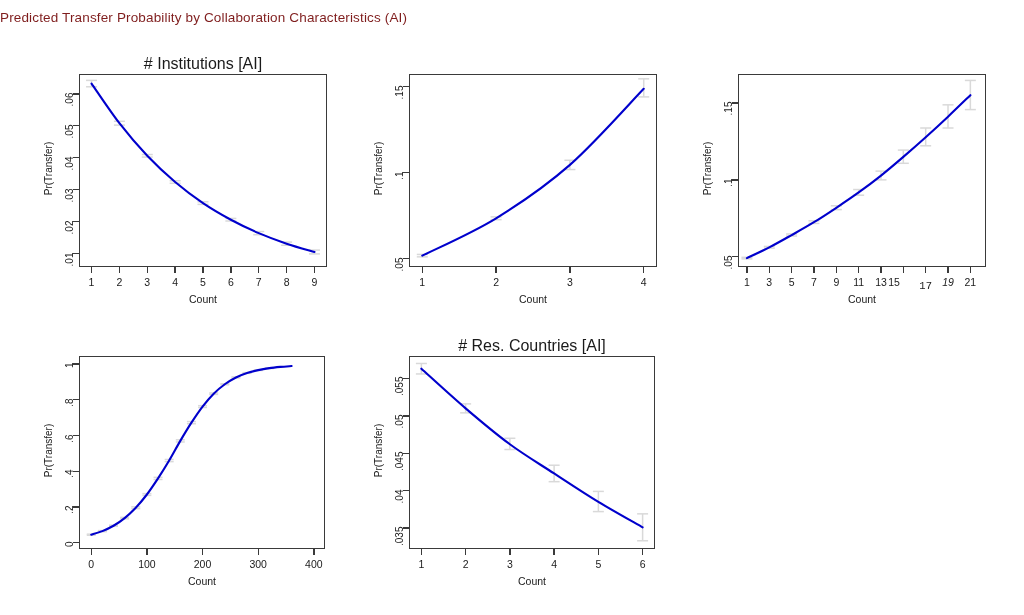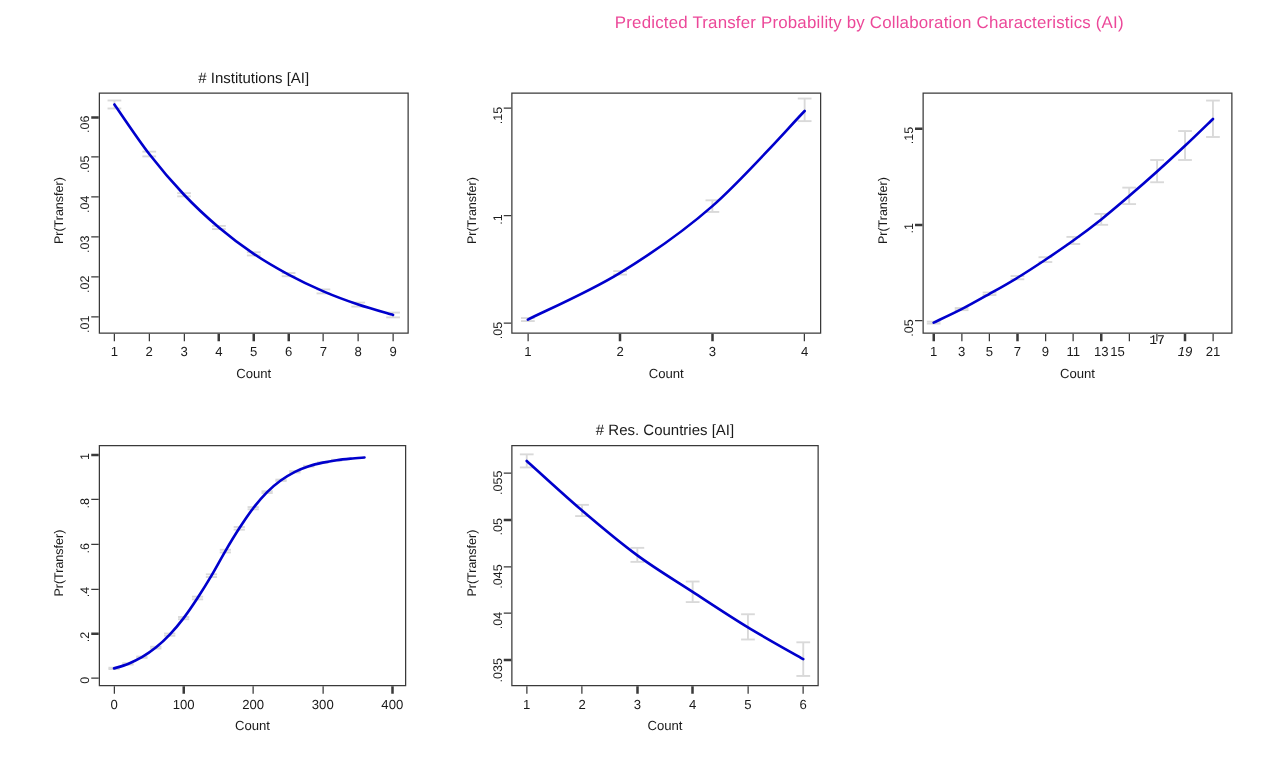--- a/index.html
+++ b/index.html
@@ -3,27 +3,27 @@
 <meta charset="utf-8">
 <style>
   html,body{margin:0;padding:0;}
   body{
     width:1024px;height:615px;background:#ffffff;
     font-family:"Liberation Sans", sans-serif;
     color:#000000;overflow:hidden;position:relative;
   }
   #figure{position:absolute;left:0;top:0;width:1024px;height:615px;}
   .fig-title{
-    position:absolute;left:0;top:10px;width:899px;text-align:right;
-    font-size:13.5px;color:#ec4899;letter-spacing:.15px;
+    position:absolute;left:0;top:10px;width:899px;text-align:left;
+    font-size:13.5px;color:#7f1d1d;letter-spacing:.15px;
   }
   .panel{position:absolute;}
   .panel-title{
     position:absolute;left:0;width:100%;text-align:center;top:0;
-    font-size:12px;color:#1a1a1a;white-space:nowrap;
+    font-size:16px;color:#1a1a1a;white-space:nowrap;
   }
   .plotbox{position:absolute;border:1.4px solid #3a3a3a;background:#ffffff;box-sizing:border-box;}
   .plotsvg{position:absolute;left:0;top:0;}
   .ylab{
     position:absolute;font-size:10px;color:#1a1a1a;white-space:nowrap;
     transform:rotate(-90deg);transform-origin:50% 50%;
   }
   .xlab{position:absolute;font-size:10.5px;color:#1a1a1a;text-align:center;white-space:nowrap;}
   .ytick-label{
     position:absolute;font-size:10px;color:#1a1a1a;white-space:nowrap;
@@ -237,21 +237,21 @@
       <div class="xtick-label" style="left: 788.964px; top: 276px; width: 50px;">7</div>
       <div class="tick xtick" style="left: 835.606px; top: 267px;"></div>
       <div class="xtick-label" style="left: 811.306px; top: 276px; width: 50px;">9</div>
       <div class="tick xtick" style="left: 857.949px; top: 267px;"></div>
       <div class="xtick-label" style="left: 833.649px; top: 276px; width: 50px;">11</div>
       <div class="tick xtick" style="left: 880.291px; top: 267px;"></div>
       <div class="xtick-label" style="left: 855.991px; top: 276px; width: 50px;">13</div>
       <div class="tick xtick" style="left: 902.633px; top: 267px;"></div>
       <div class="xtick-label" style="left: 869px; top: 276px; width: 50px;">15</div>
       <div class="tick xtick" style="left: 924.976px; top: 267px;"></div>
-      <div class="xtick-label" style="left: 900.676px; top: 267px; width: 50px; font-family: Liberation Mono, monospace;">17</div>
+      <div class="xtick-label" style="left: 900.676px; top: 280px; width: 50px; font-family: Liberation Mono, monospace;">17</div>
       <div class="tick xtick" style="left: 947.318px; top: 267px;"></div>
       <div class="xtick-label" style="left: 923.018px; top: 276px; width: 50px; font-style: italic;">19</div>
       <div class="tick xtick" style="left: 969.66px; top: 267px;"></div>
       <div class="xtick-label" style="left: 945.36px; top: 276px; width: 50px;">21</div>
       <div class="tick ytick" style="left: 732px; top: 255.868px;"></div>
       <div class="ytick-label" style="left: 688px; top: 249.568px; width: 40px;">.05</div>
       <div class="tick ytick" style="left: 732px; top: 179.159px;"></div>
       <div class="ytick-label" style="left: 688px; top: 172.859px; width: 40px;">.1</div>
       <div class="tick ytick" style="left: 732px; top: 102.449px;"></div>
       <div class="ytick-label" style="left: 688px; top: 96.1494px; width: 40px;">.15</div>

